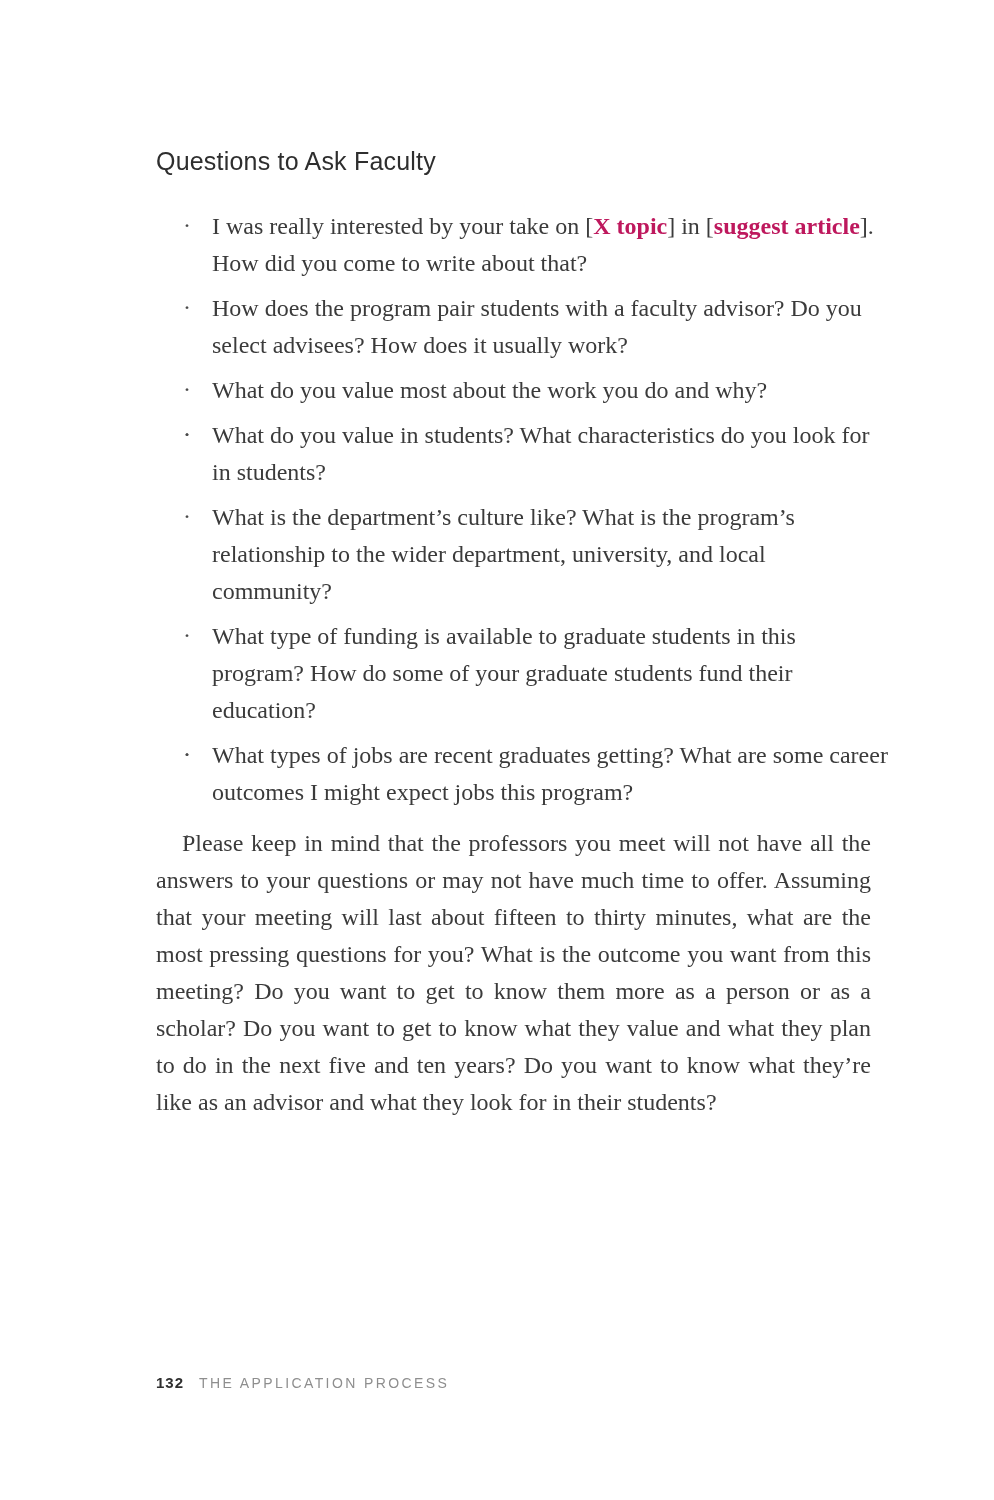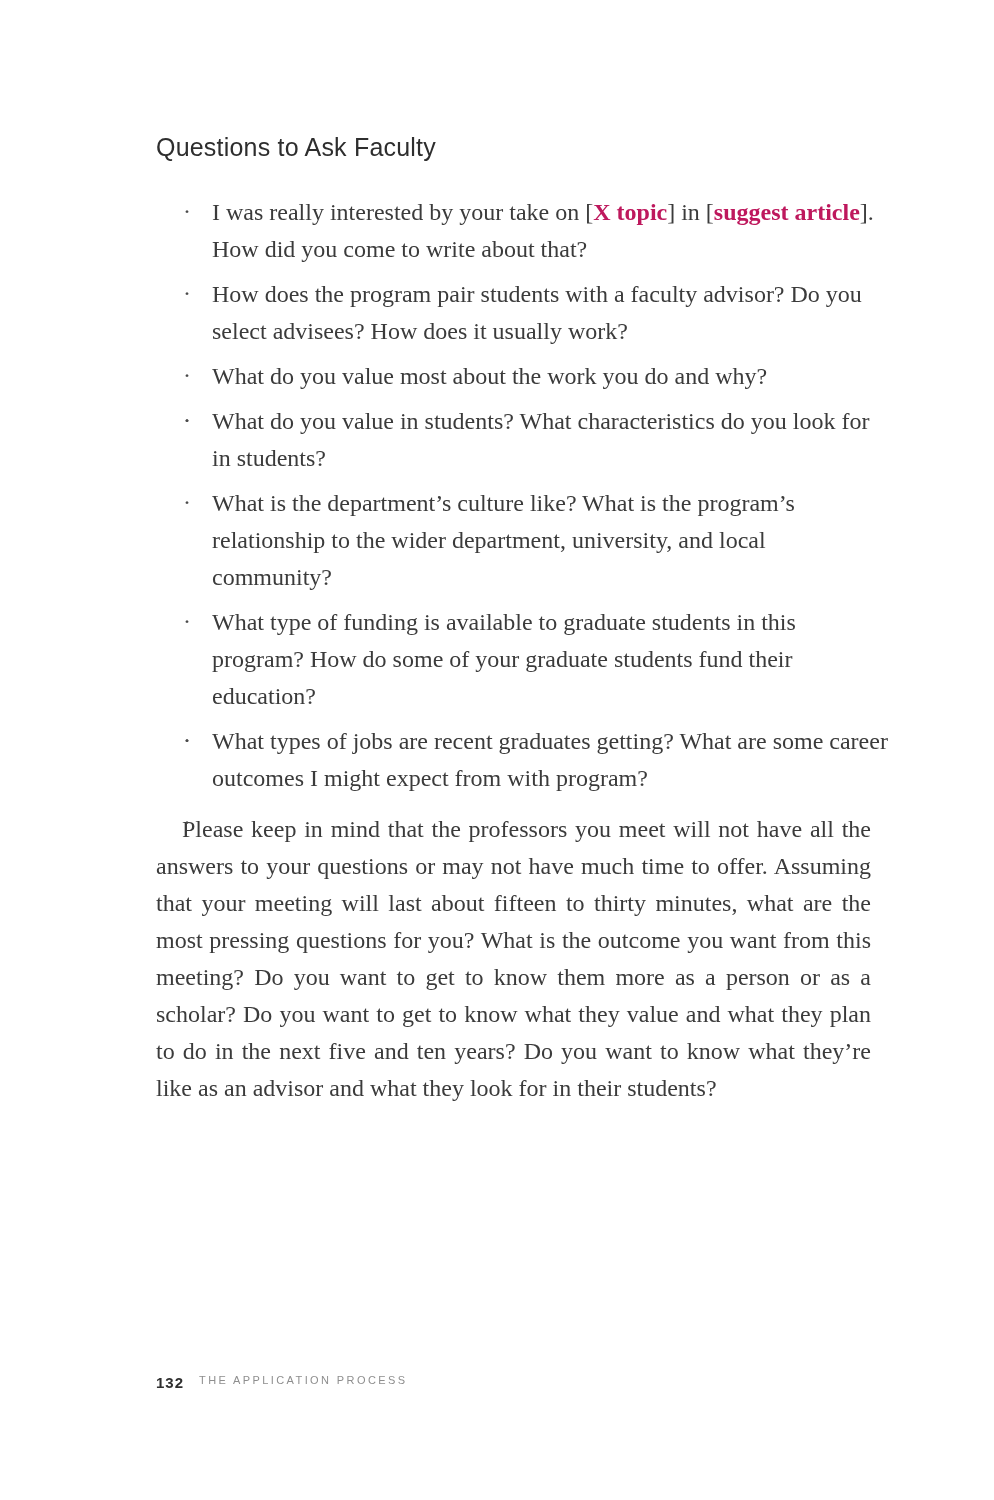--- a/index.html
+++ b/index.html
@@ -13,21 +13,21 @@
     width: 994px;
     height: 1500px;
     background: #ffffff;
     overflow: hidden;
     font-family: "Liberation Serif", serif;
     color: #3b3b3b;
   }
   .content {
     position: absolute;
     left: 156px;
-    top: 132px;
+    top: 146px;
     width: 732px;
   }
   .section-heading {
     margin: 0 0 32px 0;
     font-family: "Liberation Sans", sans-serif;
     font-weight: 400;
     font-size: 25px;
     line-height: 30px;
     letter-spacing: 0.2px;
     color: #2e2e2e;
@@ -63,31 +63,31 @@
     text-align: justify;
     text-indent: 26px;
     color: #3b3b3b;
   }
   .page-footer {
     position: absolute;
     left: 156px;
     top: 1374px;
     font-family: "Liberation Sans", sans-serif;
     display: flex;
-    align-items: flex-start;
+    align-items: flex-end;
   }
   .page-number {
     font-size: 15px;
     font-weight: 700;
     letter-spacing: 1px;
     color: #2f2f2f;
   }
   .running-header {
     margin-left: 15px;
-    font-size: 11px;
+    font-size: 14px;
     font-weight: 400;
     letter-spacing: 2.4px;
     color: #8e8e8e;
   }
 </style>
 </head>
 <body>
 
 <div class="page">
   <div class="content">
@@ -95,21 +95,21 @@
 
     <ul class="questions">
         <li><span class="bullet">·</span><span><span>I was really interested by your take on [</span><span class="bold">X topic</span><span>] in [</span><span class="bold">suggest article</span><span>]. How did you come to write about that?</span></span></li>
         <li><span class="bullet">·</span><span><span>How does the program pair students with a faculty advisor? Do you select advisees? How does it usually work?</span></span></li>
         <li><span class="bullet">·</span><span><span>What do you value most about the work you do and why?</span></span></li>
         <li><span class="bullet">·</span></li>
         <li><span class="bullet">·</span><span><span>What do you value in students? What characteristics do you look for in students?</span></span></li>
         <li><span class="bullet">·</span><span><span>What is the department’s culture like? What is the program’s relationship to the wider department, university, and local community?</span></span></li>
         <li><span class="bullet">·</span><span><span>What type of funding is available to graduate students in this program? How do some of your graduate students fund their education?</span></span></li>
         <li><span class="bullet">·</span></li>
-        <li><span class="bullet">·</span><span><span>What types of jobs are recent graduates getting? What are some career outcomes I might expect from with program?</span></span></li>
+        <li><span class="bullet">·</span><span><span>What types of jobs are recent graduates getting? What are some career outcomes I might expect jobs this program?</span></span></li>
         <li><span class="bullet">·</span></li>
       </ul>
 
     <p class="closing-paragraph">Please keep in mind that the professors you meet will not have all the answers to your questions or may not have much time to offer. Assuming that your meeting will last about fifteen to thirty minutes, what are the most pressing questions for you? What is the outcome you want from this meeting? Do you want to get to know them more as a person or as a scholar? Do you want to get to know what they value and what they plan to do in the next five and ten years? Do you want to know what they’re like as an advisor and what they look for in their students?</p>
   </div>
 
   <div class="page-footer">
     <span class="page-number">132</span>
     <span class="running-header">THE APPLICATION PROCESS</span>
   </div>

